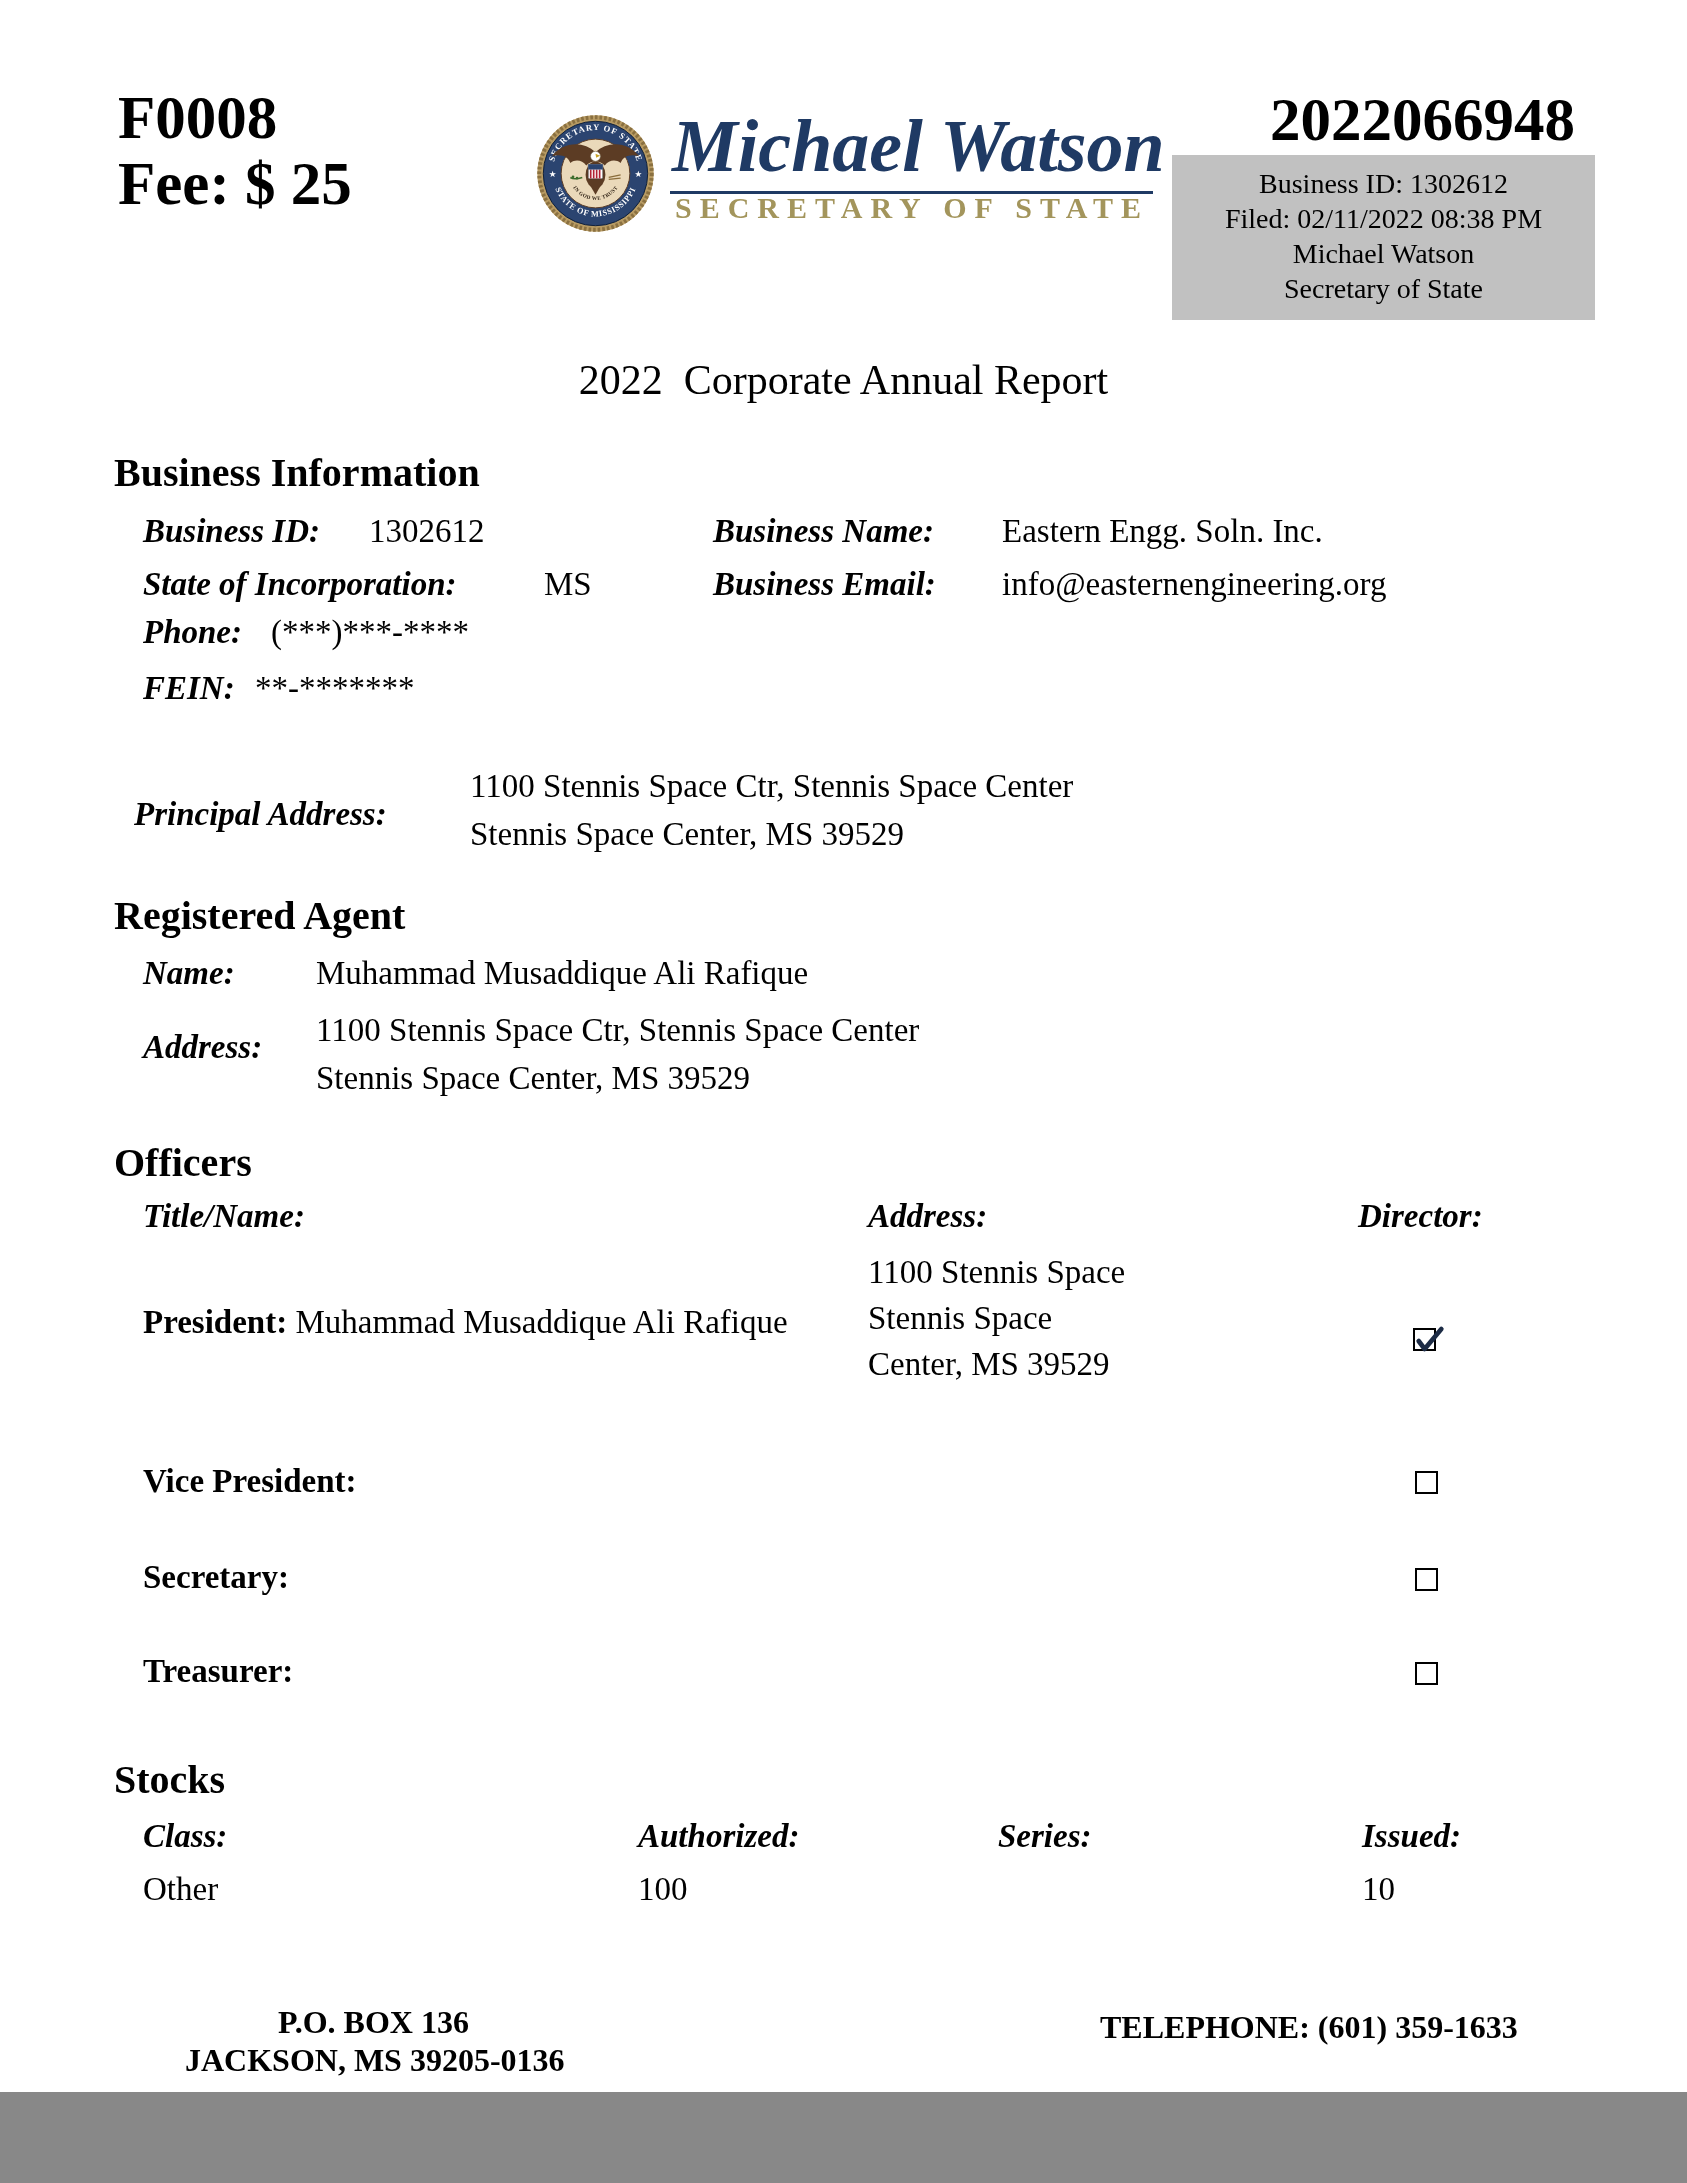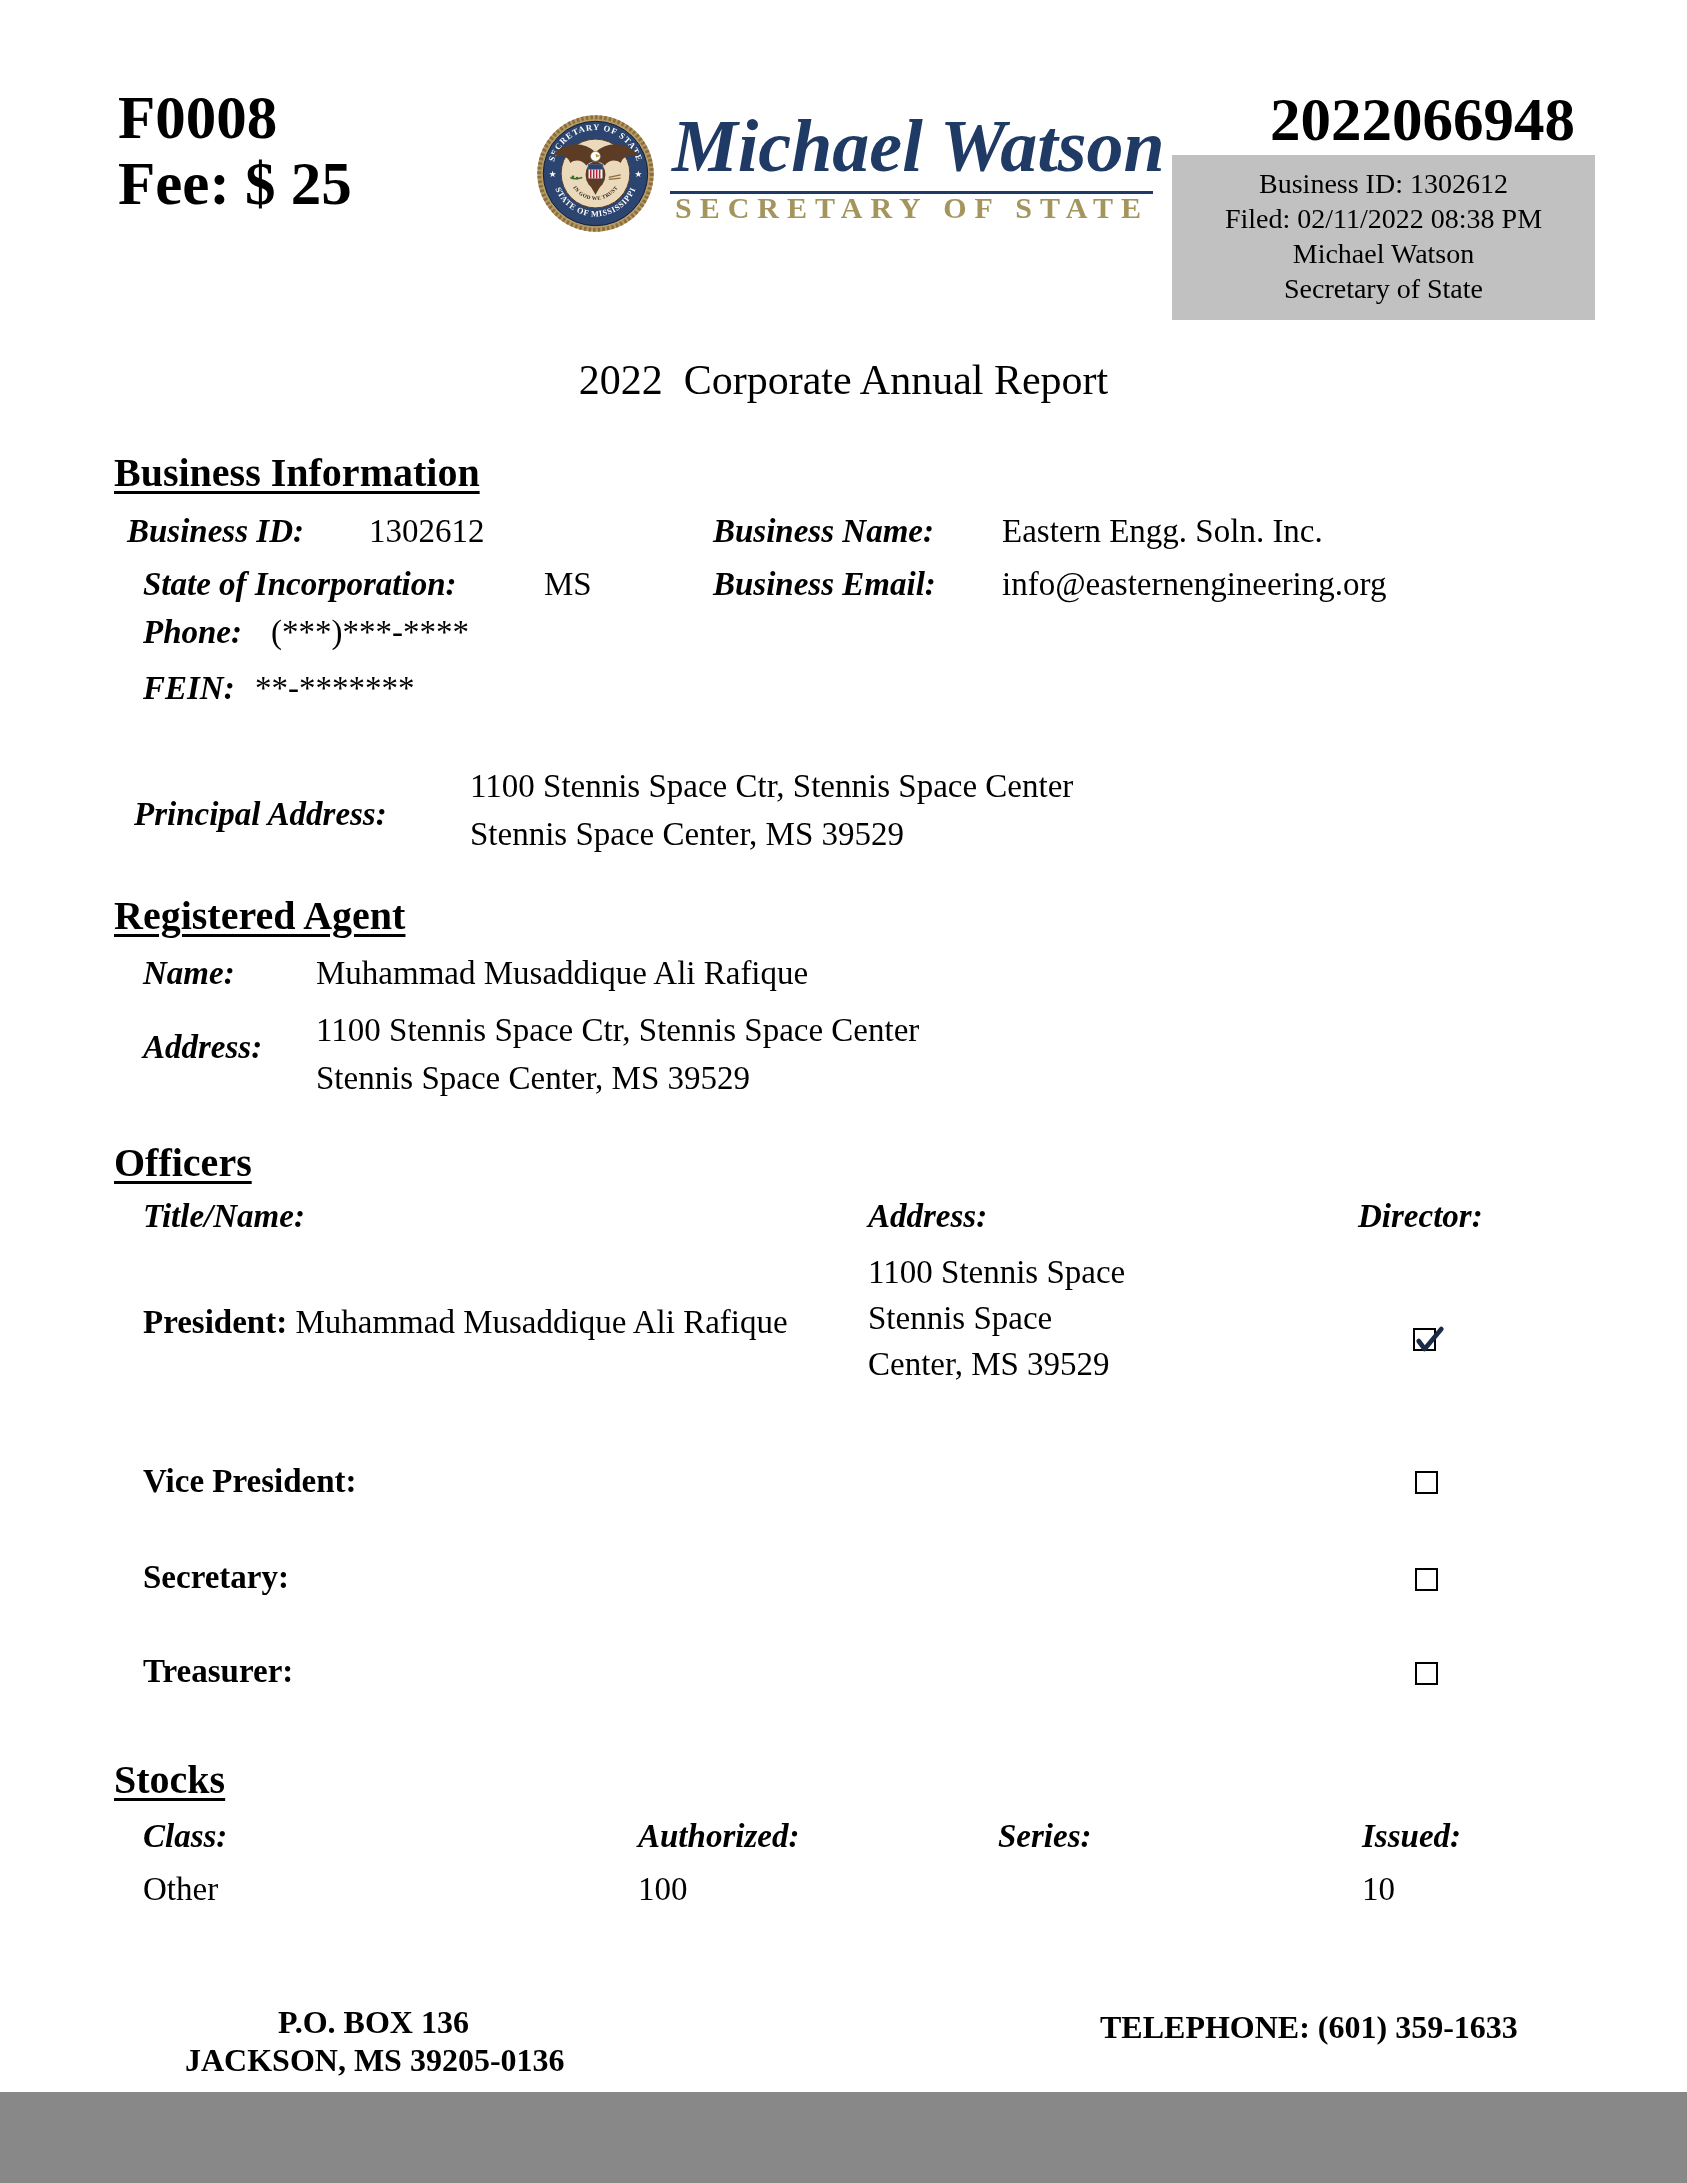--- a/index.html
+++ b/index.html
@@ -8,21 +8,21 @@
     width:1687px;height:2092px;
     background:#ffffff;
     font-family:"Liberation Serif","DejaVu Serif",serif;
     color:#000;
     overflow:hidden;
   }
   .abs{position:absolute;line-height:1;white-space:nowrap;}
   .b{font-weight:bold;}
   .bi{font-weight:bold;font-style:italic;}
   .body-text{font-size:33px;}
-  .heading{font-size:40px;font-weight:bold;text-decoration:underline;text-decoration-thickness:3.3px;text-underline-offset:5.3px;}
+  .heading{font-size:40px;font-weight:bold;text-decoration-thickness:3.3px;text-underline-offset:5.3px;}
   .big{font-size:61px;font-weight:bold;}
   .title{font-size:42px;white-space:pre;text-align:center;left:0;right:0;}
   .stamp{
     left:1172px;top:155px;width:423px;height:165px;
     background:#c1c1c1;
     text-align:center;font-size:28px;line-height:35px;
     padding-top:10.6px;box-sizing:border-box;white-space:nowrap;
   }
   .logo-name{font-size:74px;font-style:italic;font-weight:600;color:#1f3a64;}
   .logo-underline{left:670px;top:191px;width:483px;height:3.3px;background:#1f3a64;}
@@ -92,21 +92,21 @@
     <div>Business ID: 1302612</div>
     <div>Filed: 02/11/2022 08:38 PM</div>
     <div>Michael Watson</div>
     <div>Secretary of State</div>
   </div>
 
   <div class="abs title" style="top:359px;">2022  Corporate Annual Report</div>
 
   <div class="abs heading" style="left:114px;top:453px;">Business Information</div>
 
-  <div class="abs body-text bi" style="left:127px;top:515px;">Business ID:</div>
+  <div class="abs body-text bi" style="left:143px;top:515px;">Business ID:</div>
   <div class="abs body-text" style="left:369px;top:515px;">1302612</div>
   <div class="abs body-text bi" style="left:713px;top:515px;">Business Name:</div>
   <div class="abs body-text" style="left:1002px;top:515px;">Eastern Engg. Soln. Inc.</div>
 
   <div class="abs body-text bi" style="left:143px;top:568px;">State of Incorporation:</div>
   <div class="abs body-text" style="left:544px;top:568px;">MS</div>
   <div class="abs body-text bi" style="left:713px;top:568px;">Business Email:</div>
   <div class="abs body-text" style="left:1002px;top:568px;">info@easternengineering.org</div>
 
   <div class="abs body-text bi" style="left:143px;top:616px;">Phone:</div>

